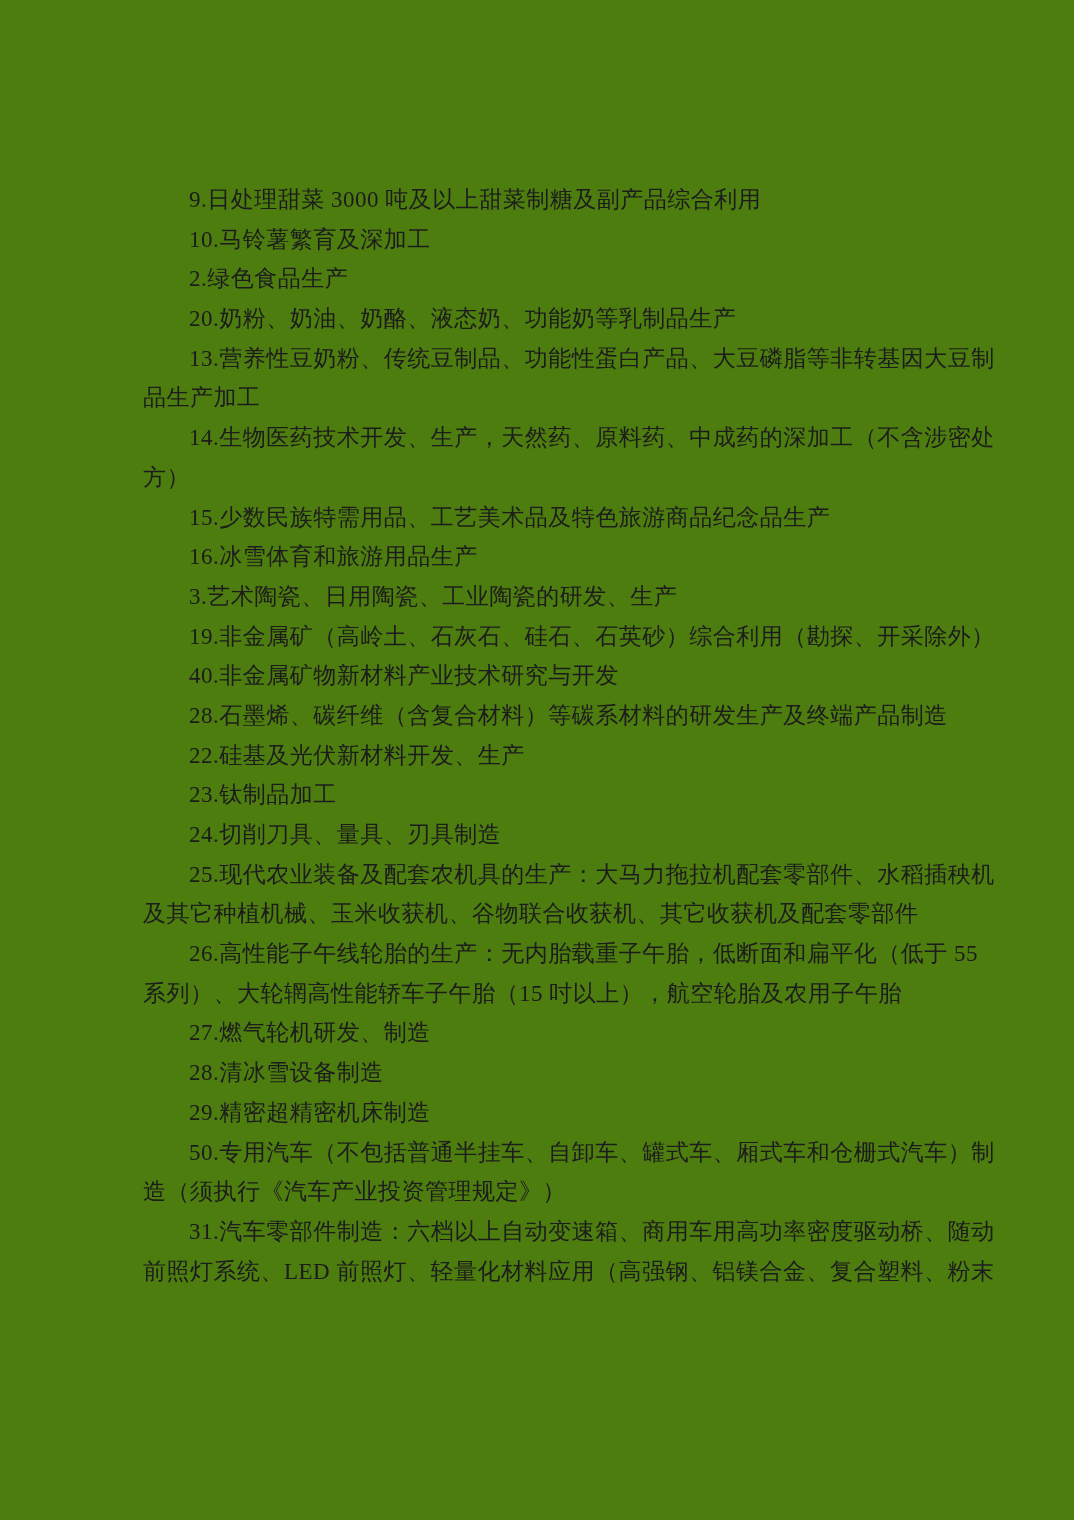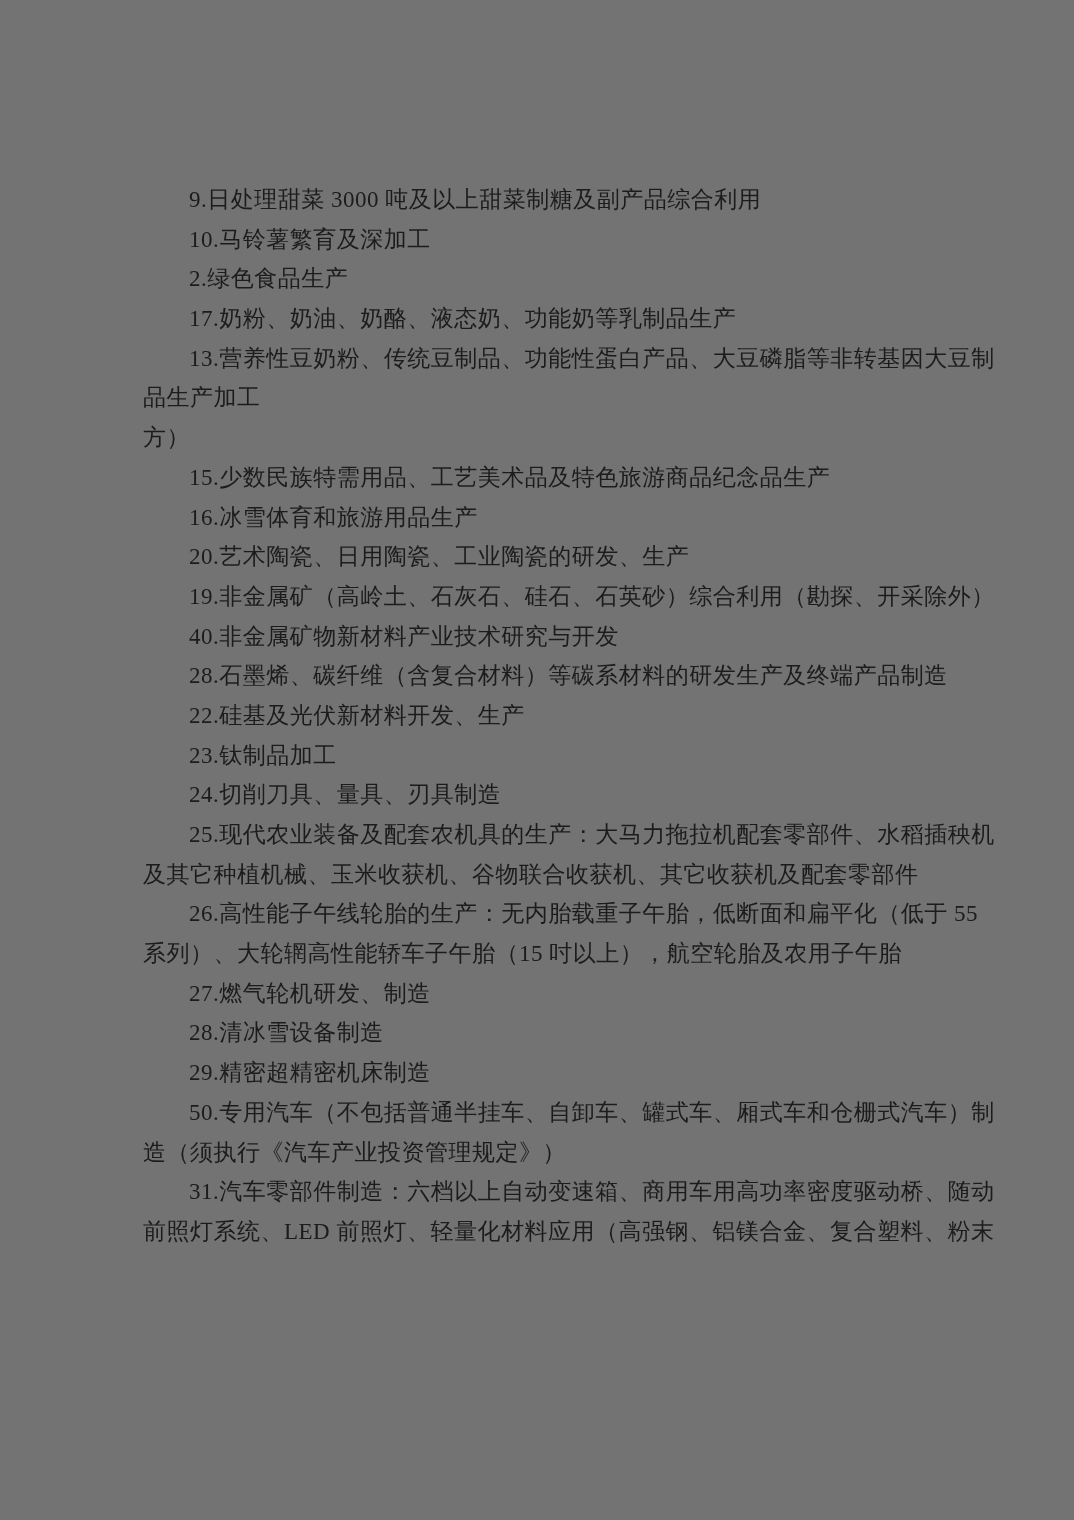--- a/index.html
+++ b/index.html
@@ -4,21 +4,21 @@
 <style>
   html, body {
     margin: 0;
     padding: 0;
     background: #ffffff;
   }
   .page {
     position: relative;
     width: 1074px;
     height: 1520px;
-    background: #737373;
+    background: #4d7c0f;
     overflow: hidden;
     font-family: "Liberation Serif", "DejaVu Serif", serif;
   }
   .doc {
     position: absolute;
     left: 143px;
     top: 180px;
     width: 800px;
     font-size: 23px;
     line-height: 39.7px;
@@ -34,27 +34,28 @@
   }
 </style>
 </head>
 <body>
 
 <div class="page">
   <div class="doc">
       <div class="line indent">9.日处理甜菜 3000 吨及以上甜菜制糖及副产品综合利用</div>
       <div class="line indent">10.马铃薯繁育及深加工</div>
       <div class="line indent">2.绿色食品生产</div>
-      <div class="line indent">17.奶粉、奶油、奶酪、液态奶、功能奶等乳制品生产</div>
+      <div class="line indent">20.奶粉、奶油、奶酪、液态奶、功能奶等乳制品生产</div>
       <div class="line indent">13.营养性豆奶粉、传统豆制品、功能性蛋白产品、大豆磷脂等非转基因大豆制</div>
       <div class="line">品生产加工</div>
+      <div class="line indent">14.生物医药技术开发、生产，天然药、原料药、中成药的深加工（不含涉密处</div>
       <div class="line">方）</div>
       <div class="line indent">15.少数民族特需用品、工艺美术品及特色旅游商品纪念品生产</div>
       <div class="line indent">16.冰雪体育和旅游用品生产</div>
-      <div class="line indent">20.艺术陶瓷、日用陶瓷、工业陶瓷的研发、生产</div>
+      <div class="line indent">3.艺术陶瓷、日用陶瓷、工业陶瓷的研发、生产</div>
       <div class="line indent">19.非金属矿（高岭土、石灰石、硅石、石英砂）综合利用（勘探、开采除外）</div>
       <div class="line indent">40.非金属矿物新材料产业技术研究与开发</div>
       <div class="line indent">28.石墨烯、碳纤维（含复合材料）等碳系材料的研发生产及终端产品制造</div>
       <div class="line indent">22.硅基及光伏新材料开发、生产</div>
       <div class="line indent">23.钛制品加工</div>
       <div class="line indent">24.切削刀具、量具、刃具制造</div>
       <div class="line indent">25.现代农业装备及配套农机具的生产：大马力拖拉机配套零部件、水稻插秧机</div>
       <div class="line">及其它种植机械、玉米收获机、谷物联合收获机、其它收获机及配套零部件</div>
       <div class="line indent">26.高性能子午线轮胎的生产：无内胎载重子午胎，低断面和扁平化（低于 55</div>
       <div class="line">系列）、大轮辋高性能轿车子午胎（15 吋以上），航空轮胎及农用子午胎</div>

